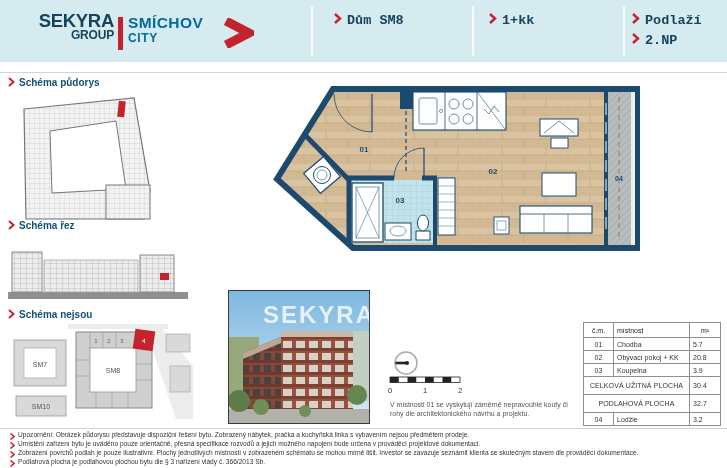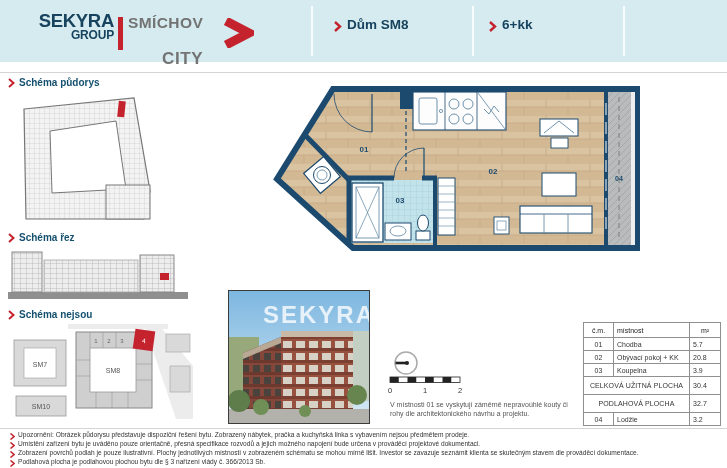--- a/index.html
+++ b/index.html
@@ -5,31 +5,31 @@
   html,body{margin:0;padding:0;background:#fff;}
   body{font-family:"Liberation Sans","DejaVu Sans",sans-serif;}
   .page{position:relative;width:727px;height:468px;background:#ffffff;overflow:hidden;}
   .abs{position:absolute;}
   
   .header{left:0;top:0;width:727px;height:62px;background:#d5ebef;}
   .logo{left:27px;top:14px;width:87px;text-align:right;color:#17435e;font-weight:700;line-height:14px;}
   .logo .l1{font-size:18.5px;letter-spacing:-.3px;}
   .logo .l2{font-size:12px;letter-spacing:-.2px;}
   .redbar{left:118px;top:17px;width:5px;height:33px;background:#c4232e;}
-  .brand{left:128px;top:15px;color:#737373;font-weight:700;line-height:15.5px;text-align:right;}
+  .brand{left:128px;top:15px;color:#0369a1;font-weight:700;line-height:15.5px;}
   .brand .b1{font-size:15.5px;letter-spacing:.4px;}
-  .brand .b2{font-size:17px;letter-spacing:.6px;margin-top:20px;}
+  .brand .b2{font-size:12px;letter-spacing:.6px;}
   .hdiv{top:6px;width:2px;height:50px;background:rgba(255,255,255,.85);}
   .iblock{top:13px;}
-  .irow{display:flex;align-items:flex-end;height:19px;margin-bottom:1px;}
+  .irow{display:flex;align-items:flex-start;height:19px;margin-bottom:1px;font-family:Liberation Mono, monospace;}
   .irow svg{margin-right:5px;flex:0 0 auto;}
   .ilabel{color:#17435e;font-weight:700;font-size:13.5px;white-space:nowrap;}
   .rule{background:#d4d4d4;height:1px;left:0;width:727px;}
   
-  .shead{display:flex;align-items:center;left:8px;}
+  .shead{display:flex;left:8px;}
   .shead svg{margin-right:4px;}
   .stitle{color:#14506e;font-weight:700;font-size:10px;white-space:nowrap;}
   
   .note{left:390px;width:210px;font-size:7px;color:#555;line-height:9px;}
   
   .rtable{left:583px;top:322px;}
   table{border-collapse:collapse;table-layout:fixed;width:137px;}
   td{border:1px solid #8f8f8f;font-size:7px;color:#333;padding:0 3px;height:12px;overflow:hidden;white-space:nowrap;}
   tr.th td{height:14px;color:#222;}
   td.c{text-align:center;padding:0 1px;}
@@ -72,21 +72,35 @@
             <polyline points="1,1 6,5.5 1,10" fill="none" stroke="#c4232e" stroke-width="2.4"></polyline>
           </svg>
         <span class="ilabel">Dům SM8</span>
         </div>
     </div>
     <div class="abs iblock" style="left:489px">
       <div class="irow">
           <svg width="8" height="11">
             <polyline points="1,1 6,5.5 1,10" fill="none" stroke="#c4232e" stroke-width="2.4"></polyline>
           </svg>
-        <span class="ilabel">6+kk</span>
+        <span class="ilabel">1+kk</span>
+        </div>
+    </div>
+    <div class="abs iblock" style="left:632px">
+      <div class="irow">
+          <svg width="8" height="11">
+            <polyline points="1,1 6,5.5 1,10" fill="none" stroke="#c4232e" stroke-width="2.4"></polyline>
+          </svg>
+        <span class="ilabel">Podlaží</span>
+        </div>
+      <div class="irow">
+          <svg width="8" height="11">
+            <polyline points="1,1 6,5.5 1,10" fill="none" stroke="#c4232e" stroke-width="2.4"></polyline>
+          </svg>
+        <span class="ilabel">2.NP</span>
         </div>
     </div>
   </div>
   <div class="abs rule" style="top:72px"></div>
 
   <div class="abs shead" style="top:77px">
     <svg width="7" height="10">
         <polyline points="1,1 5.5,5 1,9" fill="none" stroke="#c4232e" stroke-width="2"></polyline>
       </svg>
     <span class="stitle">Schéma půdorys</span>
@@ -97,21 +111,21 @@
         <rect width="5" height="5" fill="#f3f3f3"></rect>
           <path d="M0 0H5M0 0V5" stroke="#c2c2c2" stroke-width="0.6"></path>
       </pattern>
     </defs>
     <polygon points="10,16 120,5 136,98 130,126 12,126" fill="url(#cells)" stroke="#777" stroke-width="1.2"></polygon>
     <polygon points="36,38 102,28 112,96 38,100" fill="#ffffff" stroke="#777" stroke-width="1"></polygon>
     <rect x="92" y="92" width="44" height="34" fill="url(#cells)" stroke="#777" stroke-width="1"></rect>
     <rect x="104" y="8" width="7" height="16" fill="#c4232e" transform="rotate(6 107 16)"></rect>
   </svg>
 
-  <div class="abs shead" style="top:232px">
+  <div class="abs shead" style="top:220px">
     <svg width="7" height="10">
         <polyline points="1,1 5.5,5 1,9" fill="none" stroke="#c4232e" stroke-width="2"></polyline>
       </svg>
     <span class="stitle">Schéma řez</span>
   </div>
   <svg class="abs" style="left:8px;top:248px" width="180" height="56" viewBox="0 0 180 56">
     <defs>
       <pattern id="elev" width="6" height="5" patternUnits="userSpaceOnUse">
         <rect width="6" height="5" fill="#ededed"></rect>
           <path d="M0 0H6M0 0V5" stroke="#9d9d9d" stroke-width="0.6"></path>

